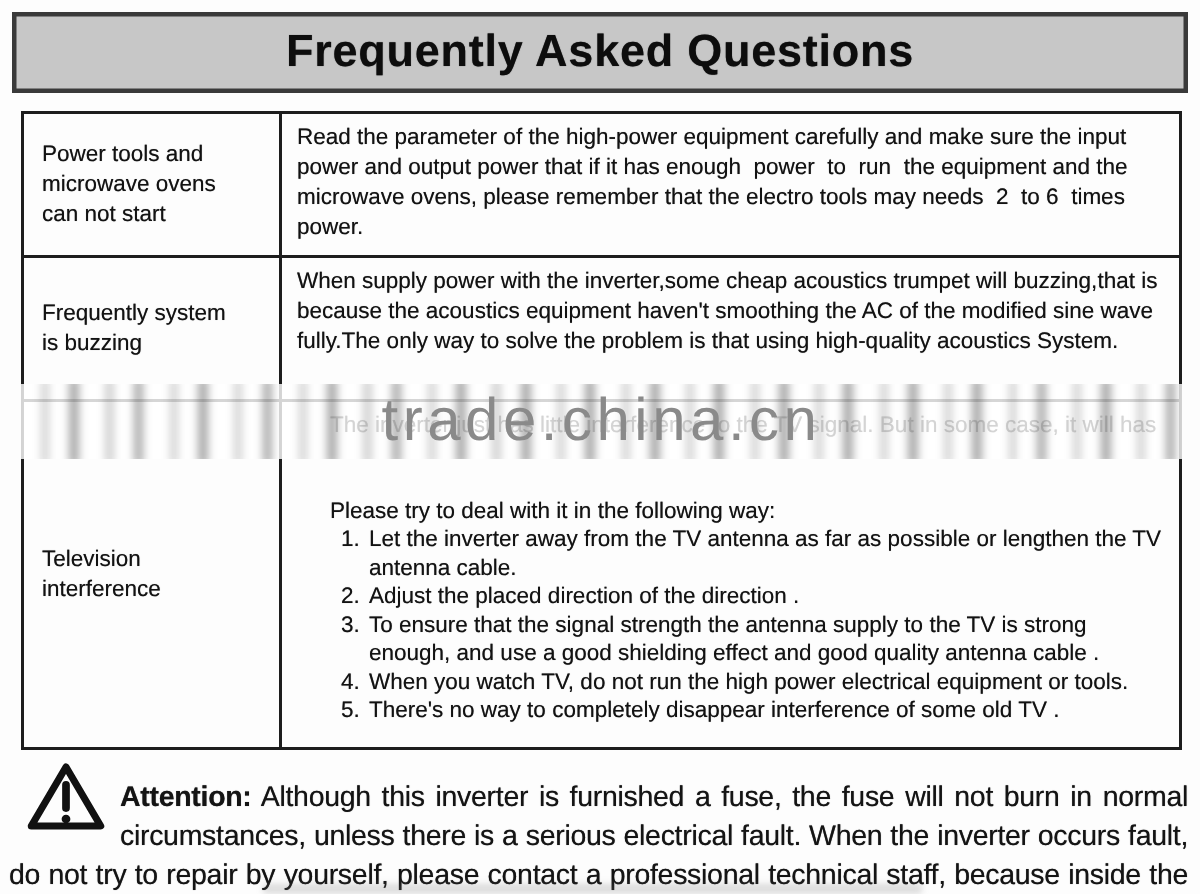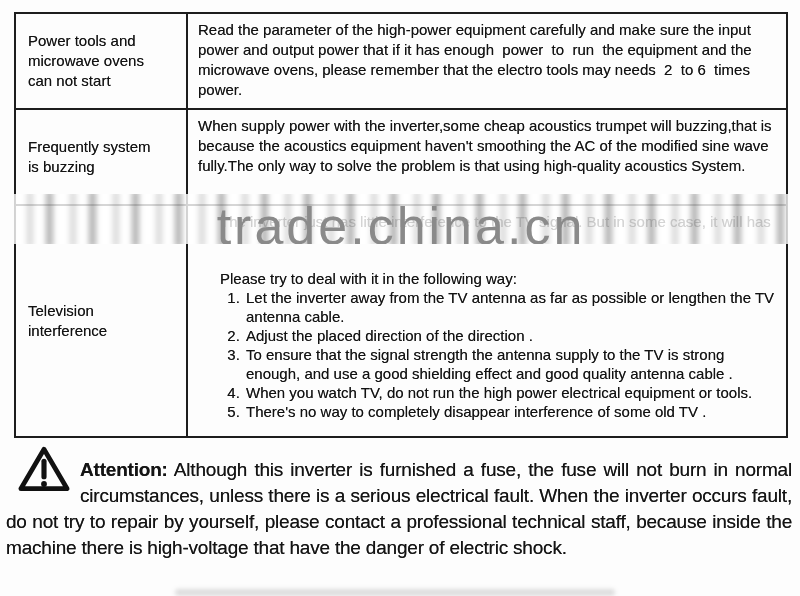--- a/index.html
+++ b/index.html
@@ -38,21 +38,21 @@
   .wm-streaks{
     position:absolute;left:-10px;right:-10px;top:-4px;bottom:-4px;
     background:
       repeating-linear-gradient(90deg,
         rgba(40,40,40,0.50) 0 5px, rgba(255,255,255,0) 5px 24px,
         rgba(70,70,70,0.32) 24px 28px, rgba(255,255,255,0) 28px 43px);
     filter:blur(3.2px);
   }
   .wm-text{
     position:absolute;left:0;right:0;top:2px;text-align:center;
-    font-size:52px;letter-spacing:3px;color:#8a8a8a;font-weight:normal;
+    font-size:40px;letter-spacing:3px;color:#8a8a8a;font-weight:normal;
     filter:blur(0.5px);
   }
   
   .attention{
     margin:5px 8px 0 6px;padding-top:14px;
     font-size:19px;line-height:26px;text-align:justify;color:#141414;
     text-shadow:0 0 0.5px rgba(0,0,0,0.7);letter-spacing:-0.2px;
   }
   .warn-icon{float:left;width:56px;height:48px;margin:-12px 8px 0 10px;}
   .att-label{font-weight:bold;}
@@ -60,20 +60,21 @@
   .bottom-smudge{
     position:absolute;left:175px;width:440px;bottom:0;height:7px;
     background:rgba(110,110,110,0.22);filter:blur(2px);border-radius:3px;
   }
 </style>
 </head>
 <body>
 
 <div class="page">
 
+  <div class="title-bar">Frequently Asked Questions</div>
 
   <div class="table-wrap">
     <table class="faq">
       <tbody>
           <tr class="r1">
         <td class="q">Power tools and
 microwave ovens
 can not start</td>
         <td class="a">Read the parameter of the high-power equipment carefully and make sure the input power and output power that if it has enough  power  to  run  the equipment and the microwave ovens, please remember that the electro tools may needs  2  to 6  times power.</td>
       </tr>

